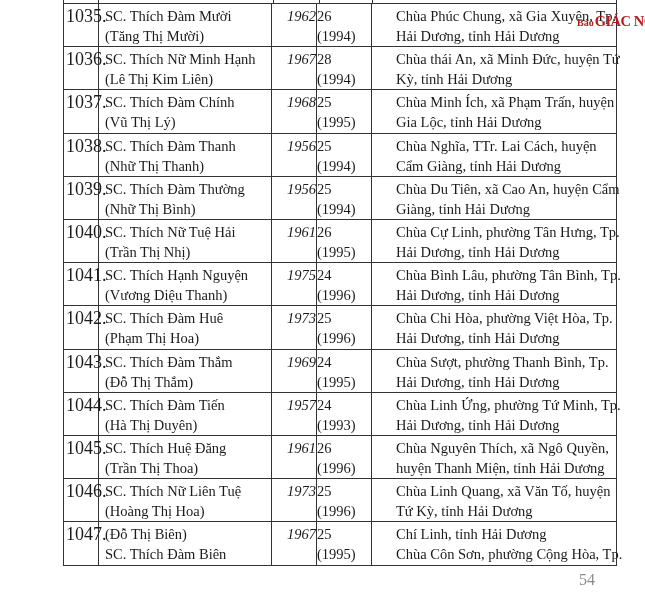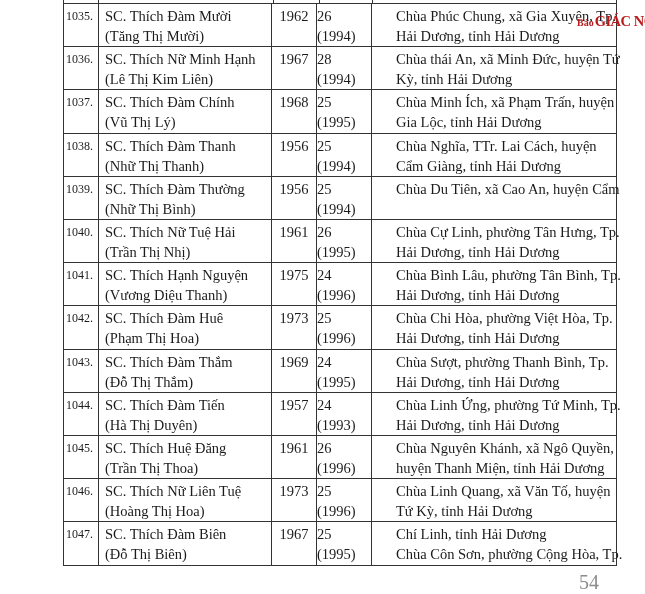--- a/index.html
+++ b/index.html
@@ -39,39 +39,39 @@
   .cell{
     border-right:1px solid var(--border);
     box-sizing:border-box;
     font-size:14.5px;
     line-height:20px;
     padding-top:2px;
     overflow:visible;
     white-space:nowrap;
   }
   .cell:last-child{border-right:none;}
-  .c-no{padding-left:2px;font-size:12px;}
+  .c-no{padding-left:2px;font-size:18px;}
   .c-name{padding-left:6px;}
-  .c-year{text-align:center;}
+  .c-year{text-align:right;font-style:italic;}
   .c-age{text-align:left;}
   .c-addr{padding-left:8px;margin-left:16px;}
   
   .watermark{
     position:absolute;left:577px;top:13px;
     display:inline-flex;align-items:baseline;
     color:var(--watermark-red);
     z-index:5;
     white-space:nowrap;
   }
   .wm-bao{font-size:10px;font-weight:bold;margin-right:1px;}
   .wm-main{font-size:14.5px;font-weight:bold;letter-spacing:-0.5px;}
   
   .page-number{
     position:absolute;left:579px;top:571px;
-    font-size:20px;
+    font-size:16px;
     color:var(--page-number-gray);
   }
 </style>
 </head>
 <body>
 
 <div class="page">
 
   <div class="cutoff-stub" style="left:63px"></div>
   <div class="cutoff-stub" style="left:98px"></div>
@@ -176,20 +176,21 @@
     </div>
     <div class="cell c-year">
       <span>1956</span>
     </div>
     <div class="cell c-age">
       <div>25</div>
       <div>(1994)</div>
     </div>
     <div class="cell c-addr">
       <div>Chùa Du Tiên, xã Cao An, huyện Cẩm</div>
+      <div>Giàng, tỉnh Hải Dương</div>
     </div>
   </div>
 
   <div class="row">
     <div class="cell c-no">
       <span>1040.</span>
     </div>
     <div class="cell c-name">
       <div>SC. Thích Nữ Tuệ Hải</div>
       <div>(Trần Thị Nhị)</div>
@@ -300,21 +301,21 @@
       <div>(Trần Thị Thoa)</div>
     </div>
     <div class="cell c-year">
       <span>1961</span>
     </div>
     <div class="cell c-age">
       <div>26</div>
       <div>(1996)</div>
     </div>
     <div class="cell c-addr">
-      <div>Chùa Nguyên Khánh, xã Ngô Quyền,</div>
+      <div>Chùa Nguyên Thích, xã Ngô Quyền,</div>
       <div>huyện Thanh Miện, tỉnh Hải Dương</div>
     </div>
   </div>
 
   <div class="row">
     <div class="cell c-no">
       <span>1046.</span>
     </div>
     <div class="cell c-name">
       <div>SC. Thích Nữ Liên Tuệ</div>
@@ -331,22 +332,22 @@
       <div>Chùa Linh Quang, xã Văn Tố, huyện</div>
       <div>Tứ Kỳ, tỉnh Hải Dương</div>
     </div>
   </div>
 
   <div class="row">
     <div class="cell c-no">
       <span>1047.</span>
     </div>
     <div class="cell c-name">
+      <div>(Đỗ Thị Biên)</div>
       <div>SC. Thích Đàm Biên</div>
-      <div>(Đỗ Thị Biên)</div>
     </div>
     <div class="cell c-year">
       <span>1967</span>
     </div>
     <div class="cell c-age">
       <div>25</div>
       <div>(1995)</div>
     </div>
     <div class="cell c-addr">
       <div>Chí Linh, tỉnh Hải Dương</div>

